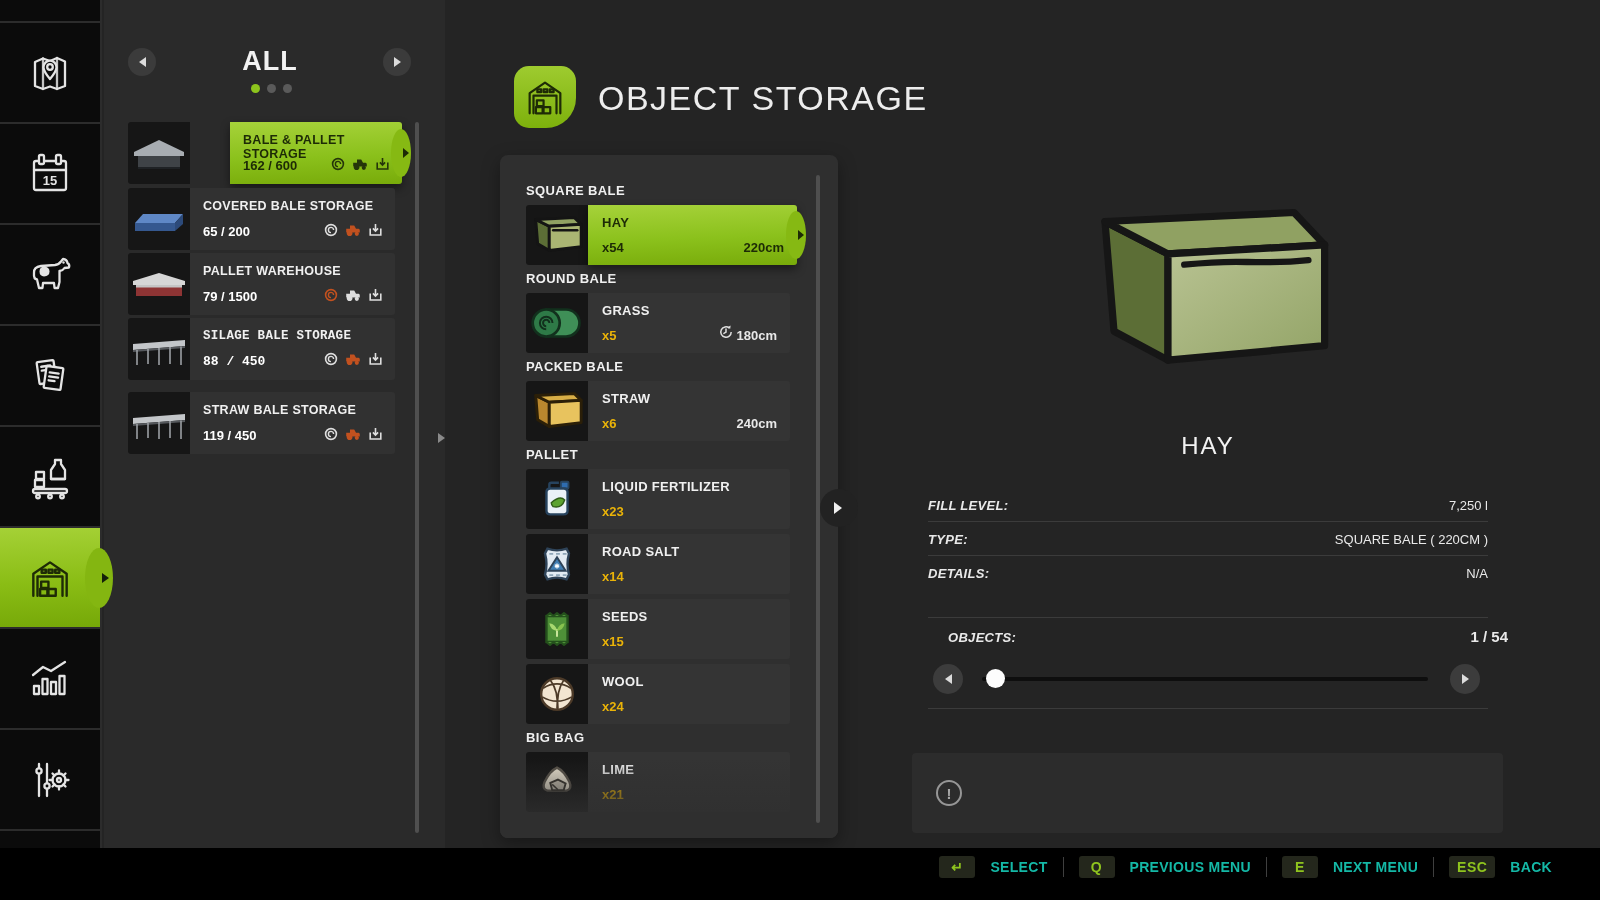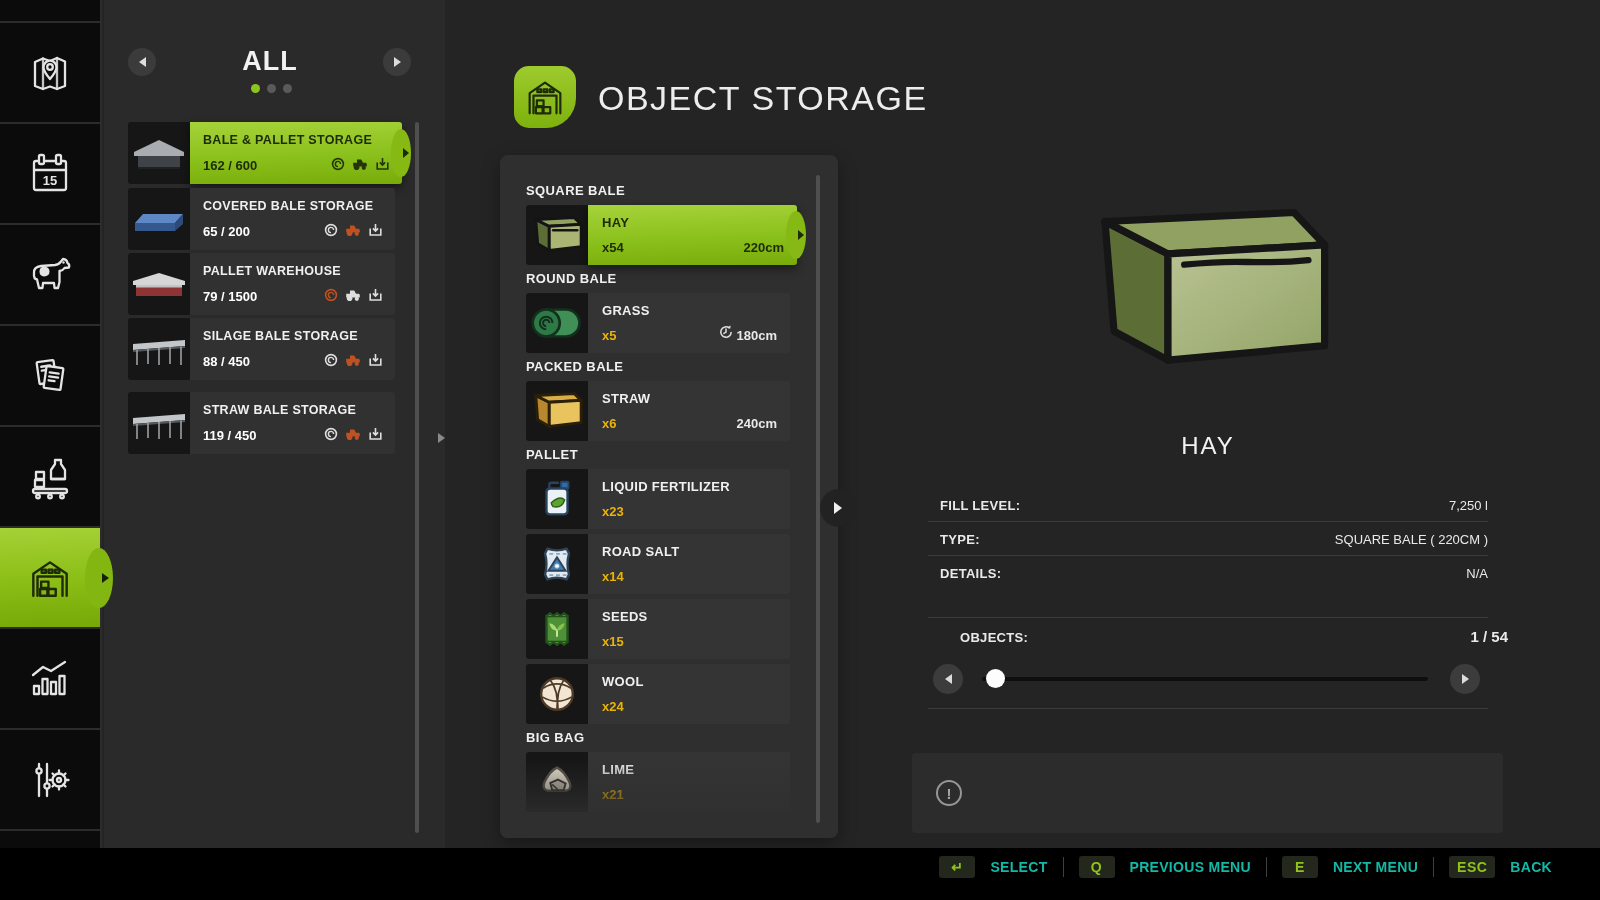--- a/index.html
+++ b/index.html
@@ -28,21 +28,21 @@
   .tri.right{border-left:7px solid #dcdcdc;border-right:none;}
   #cat-title{left:120px;top:46px;width:300px;text-align:center;font-size:27px;font-weight:600;
              color:#f2f2f2;letter-spacing:1px;}
   .dot{position:absolute;top:84px;width:9px;height:9px;border-radius:50%;background:#5a5a5a;}
   .dot.active{background:#8dc41d;}
   .st-item{position:absolute;left:128px;width:267px;height:62px;cursor:pointer;}
   .st-thumb{position:absolute;left:0;top:0;width:62px;height:62px;background:#161616;
             border-radius:3px 0 0 3px;display:flex;align-items:center;justify-content:center;}
   .st-body{position:absolute;left:62px;top:0;right:0;bottom:0;background:#313131;border-radius:0 3px 3px 0;}
   .st-body.sel{background:linear-gradient(178deg,#a6d23a 0%,#8bc11c 55%,#78ab0a 100%);right:-7px;
-               box-shadow:0 4px 10px rgba(0,0,0,.45);}
+               box-shadow:0 4px 10px rgba(0,0,0,.45);margin-left:40px;}
   .st-bump{position:absolute;right:-9px;top:50%;margin-top:-24px;width:20px;height:48px;border-radius:50%;
            background:#86b913;}
   .st-arrow{position:absolute;right:-7px;top:50%;margin-top:-5px;width:0;height:0;
             border:5px solid transparent;border-left:6px solid #1d2b06;border-right:none;}
   .st-title{position:absolute;left:13px;top:11px;font-size:12.5px;font-weight:700;color:#f0f0f0;letter-spacing:.3px;}
   .st-body.sel .st-title{color:#1d2b06;}
   .st-count{position:absolute;left:13px;bottom:11px;font-size:13px;font-weight:700;color:#ffffff;}
   .st-body.sel .st-count{color:#1d2b06;}
   .st-icons{position:absolute;right:12px;bottom:9px;display:flex;gap:7px;align-items:center;}
   .ic-w{color:#dedede;} .ic-o{color:#c2511f;} .ic-d{color:#25350a;}
@@ -66,21 +66,21 @@
   .obj-name{position:absolute;left:14px;top:10px;font-size:13px;font-weight:700;color:#f0f0f0;letter-spacing:.3px;}
   .obj-count{position:absolute;left:14px;bottom:10px;font-size:13px;font-weight:700;color:#eab308;}
   .obj-size{position:absolute;right:13px;bottom:10px;font-size:13px;font-weight:700;color:#e8e8e8;}
   .obj-body.sel .obj-name,.obj-body.sel .obj-count,.obj-body.sel .obj-size{color:#1d2b06;}
   .obj-timer{position:absolute;right:56px;bottom:9px;color:#dedede;}
   .edge-bump{position:absolute;width:38px;height:38px;border-radius:50%;background:#222222;}
   
   #detail-title{left:928px;top:432px;width:560px;text-align:center;font-size:24px;font-weight:500;
                 color:#f2f2f2;letter-spacing:2px;}
   .d-row{position:absolute;left:928px;width:560px;height:30px;}
-  .d-row .lbl{position:absolute;left:12px;top:8px;font-size:13px;font-weight:700;color:#e9e9e9;letter-spacing:.3px;}
+  .d-row .lbl{position:absolute;left:0;top:8px;font-size:13px;font-weight:700;color:#e9e9e9;letter-spacing:.3px;font-style:italic;}
   .d-row .val{position:absolute;right:0;top:8px;font-size:13px;font-weight:400;color:#e9e9e9;}
   .d-sep{position:absolute;left:928px;width:560px;height:1px;background:#3b3b3b;}
   #objects-val{font-weight:700 !important;font-size:15px !important;top:6px !important;}
   .slider-btn{position:absolute;width:30px;height:30px;border-radius:50%;background:#3c3c3c;
               display:flex;align-items:center;justify-content:center;cursor:pointer;}
   #slider-track{left:982px;top:677px;width:446px;height:4px;border-radius:2px;background:#0e0e0e;cursor:pointer;}
   #slider-knob{left:986px;top:669px;width:19px;height:19px;border-radius:50%;background:#fdfdfd;cursor:grab;}
   #info-box{left:912px;top:753px;width:591px;height:80px;background:#2c2c2c;border-radius:4px;}
   #info-icon{position:absolute;left:24px;top:50%;margin-top:-13px;width:26px;height:26px;border-radius:50%;
              border:2px solid #969696;box-sizing:border-box;color:#a8a8a8;font-size:15px;font-weight:700;
@@ -304,21 +304,21 @@
               <circle cx="11.8" cy="10.8" r="2.1" fill="currentColor"></circle>
             </svg></span>
         <span class="ic-w"><svg width="15" height="14" viewBox="0 0 15 14">
               <path d="M2.2,5.5 V12 h10.6 V5.5" fill="none" stroke="currentColor" stroke-width="1.6"></path>
               <path d="M7.5,1 V7.6 M4.9,5.4 L7.5,8 10.1,5.4" fill="none" stroke="currentColor" stroke-width="1.6"></path>
             </svg></span>
       </div>
     </div>
   </div>
 
-  <div class="st-item abs" style="top:318px;">
+  <div class="st-item abs" style="top:318px;font-family:Liberation Mono, monospace;">
     <div class="st-thumb">
       <svg width="56" height="44" viewBox="0 0 56 44">
         <polygon points="2,17 54,13 54,19 2,23" fill="#c3c6c9"></polygon>
         <polygon points="2,23 54,19 54,21 2,25" fill="#55585c"></polygon>
         <path d="M6,23 V38 M17,22 V37 M28,21 V38 M39,20 V37 M50,19.5 V38" stroke="#9b9fa3" stroke-width="1.6"></path>
       </svg>
     </div>
     <div class="st-body">
       <div class="st-title">SILAGE BALE STORAGE</div>
       <div class="st-count">88 / 450</div>

